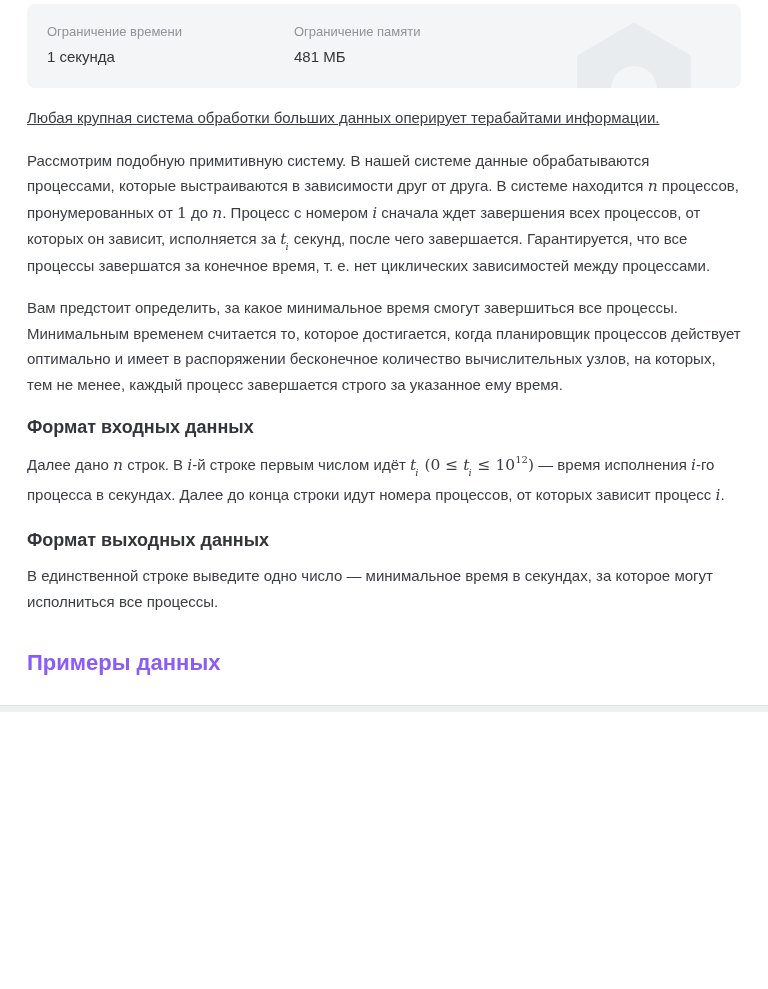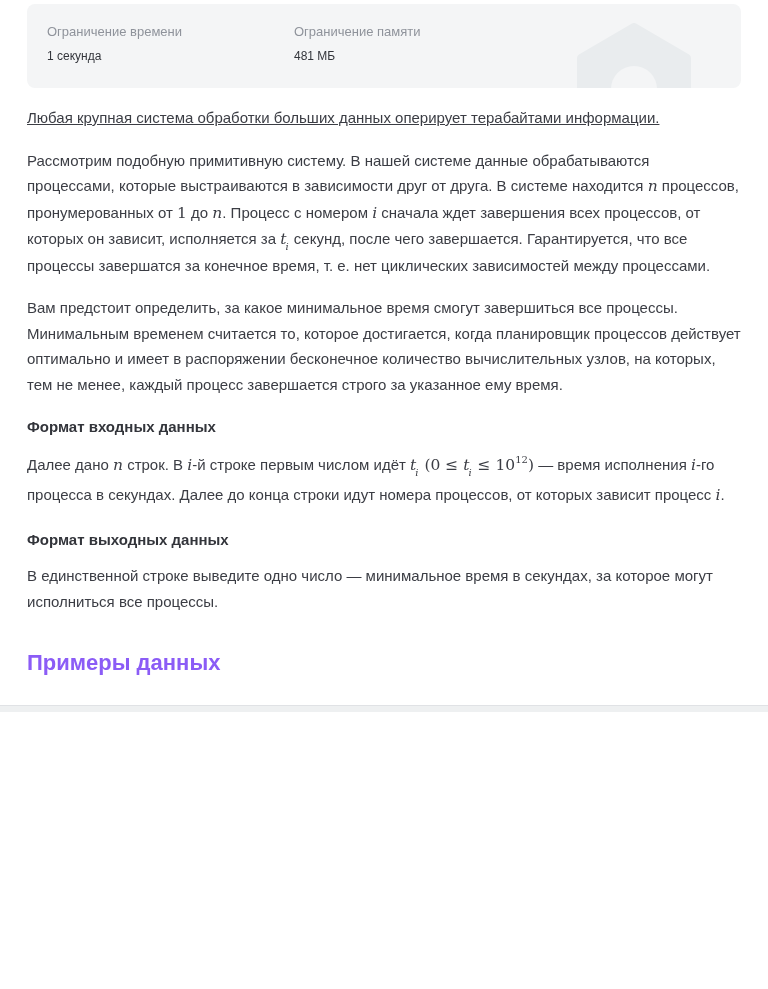--- a/index.html
+++ b/index.html
@@ -10,29 +10,29 @@
   .page{position:relative;width:768px;height:712px;overflow:hidden;}
 
   
   .limits-card{
     margin:4px 27px 0;height:84px;background:#f4f5f6;border-radius:8px;
     position:relative;overflow:hidden;box-sizing:border-box;
     padding:20px 20px 0;display:flex;
   }
   .limit-col{width:247px;}
   .limit-label{font-size:13px;line-height:16px;color:#8f939b;}
-  .limit-value{font-size:12px;line-height:19px;color:#33353b;margin-top:7px;}
+  .limit-value{font-size:15px;line-height:19px;color:#33353b;margin-top:7px;}
   .watermark{position:absolute;top:19px;right:50px;width:114px;height:80px;}
 
   
   .content{padding:0 27px;}
   p.body{font-size:15px;line-height:25.5px;margin:0 0 17px;color:#3b3d44;}
   p.first{margin-top:17px;text-decoration:underline;}
   p.formula{line-height:29px;}
-  h4.section{font-size:15px;line-height:26px;font-weight:bold;color:#33353b;margin:17px 0 10px;}
+  h4.section{font-size:18px;line-height:26px;font-weight:bold;color:#33353b;margin:17px 0 10px;}
   h2.examples-heading{font-size:22px;line-height:30px;font-weight:bold;color:#8b5cf6;margin:34px 0 0;}
   h3.example-heading{font-size:17.5px;line-height:24px;font-weight:bold;color:#2a2c31;margin:24px 0 20px;text-align:center;}
 
   
   .math{font-family:"DejaVu Serif","Liberation Serif",serif;font-size:15.5px;color:#3b3d44;white-space:nowrap;}
   .math .it{font-style:italic;}
   .math sup{font-size:10px;line-height:0;position:relative;top:-1px;}
   .math sub{font-size:10px;line-height:0;position:relative;top:2px;left:-1px;}
 
   

